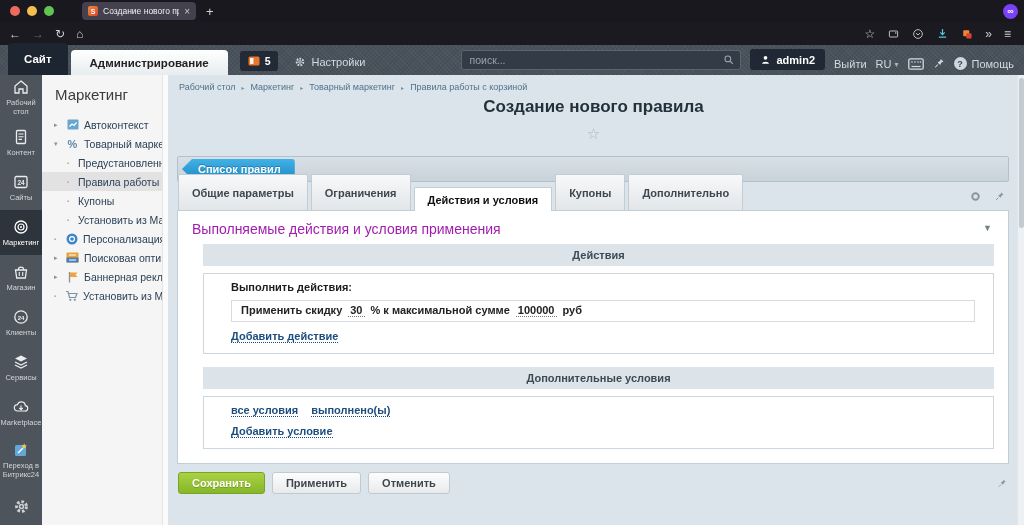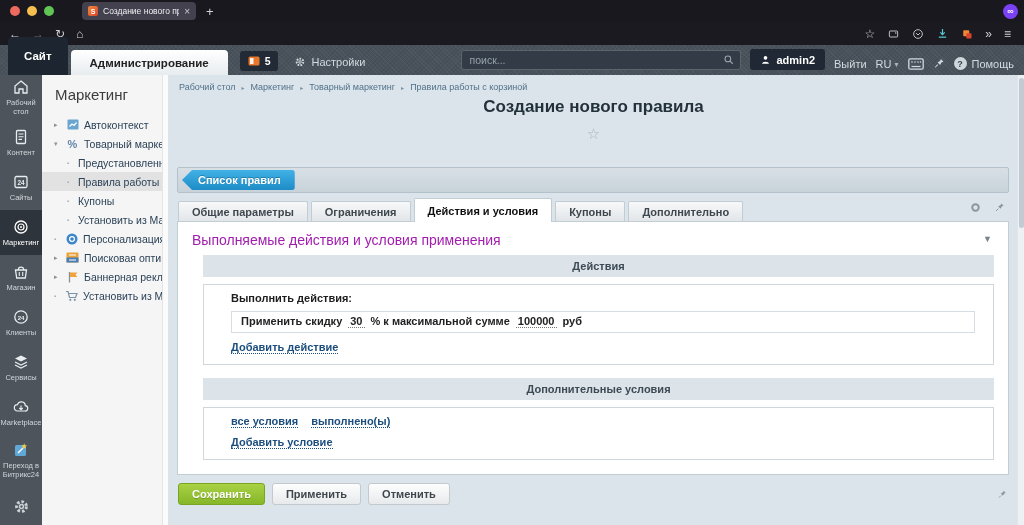--- a/index.html
+++ b/index.html
@@ -30,21 +30,21 @@
                display:flex; align-items:center; gap:6px; padding:0 8px; }
   .url-text { color:#e8e8ec; font-size:9.5px; white-space:nowrap; overflow:hidden; }
   .ff-right { display:flex; align-items:center; gap:12px; margin-left:auto; padding-right:4px; }
   .ffi { display:flex; align-items:center; }
 
   
   .bx-header { height:30px; background:#49525b;
     background-image:repeating-linear-gradient(45deg, rgba(255,255,255,.04) 0 1px, transparent 1px 3px),
                      repeating-linear-gradient(-45deg, rgba(0,0,0,.07) 0 1px, transparent 1px 3px);
     display:flex; align-items:flex-end; }
-  .bx-tab { height:38px; display:flex; align-items:center; padding:0 16px; font-size:11.5px; font-weight:bold;
+  .bx-tab { height:32px; display:flex; align-items:center; padding:0 16px; font-size:11.5px; font-weight:bold;
             border-radius:4px 4px 0 0; }
   .bx-tab-site { margin-left:8px; background:#1d2531; color:#fff; }
   .bx-tab-admin { margin-left:3px; height:25px; background:linear-gradient(#ffffff,#e7ecef); color:#222; padding:0 19px; }
   .bx-badge { height:20px; margin:0 0 4px 12px; background:#222a35; border-radius:3px; display:flex;
               align-items:center; gap:5px; padding:0 8px; color:#fff; font-size:10.5px; font-weight:bold; }
   .bx-settings { display:flex; align-items:center; gap:5px; margin:0 0 7px 16px; color:#d2d9df; font-size:11px; }
   .bx-right { margin-left:auto; display:flex; align-items:flex-end; gap:9px; padding:0 10px 5px 0; }
   .bx-search { position:relative; width:280px; }
   .bx-search input { width:100%; height:20px; background:#333c46; border:1px solid #5a646e; border-radius:3px;
                      color:#c6ced6; font-size:10.5px; padding:0 24px 0 8px; outline:none;
@@ -85,27 +85,27 @@
   .sm-ico { width:13px; flex:0 0 13px; display:flex; align-items:center; justify-content:center; }
   .sm-label { overflow:hidden; }
 
   
   .main { flex:1; background:#dbe4ea; padding:4px 8px 0 9px; position:relative; }
   .crumbs { display:flex; align-items:center; gap:6px; font-size:9px; color:#50718a; padding:3px 0 0 2px; }
   .crumb-sep { font-size:6px; color:#7d919f; }
   .page-title-row { margin-top:5px; display:flex; align-items:center; gap:8px; padding-left:1px;flex-direction:column; }
   .page-title { font-size:17px; font-weight:bold; color:#23313b; }
   .fav-star { color:#a9b6bf; font-size:15px; }
-  .toolbar { margin-top:24px; height:26px; background:linear-gradient(#d8e0e6,#c8d2d9); border:1px solid #b5c1ca;
+  .toolbar { margin-top:13px; height:26px; background:linear-gradient(#d8e0e6,#c8d2d9); border:1px solid #b5c1ca;
              border-radius:2px; display:flex; align-items:center; padding-left:4px; }
   .btn-back { height:20px; display:flex; align-items:center; background:linear-gradient(#41b1e6,#1e8cc6);
               color:#fff; font-size:11px; font-weight:bold; padding:0 14px 0 16px; border-radius:3px;
               clip-path:polygon(10px 0,100% 0,100% 100%,10px 100%,0 50%); text-shadow:0 -1px 0 rgba(0,0,0,.25); }
   .tabs-row { margin-top:5px; display:flex; align-items:flex-end; height:23px; position:relative; padding-left:1px; }
-  .tab { height:20px; display:flex; align-items:center; padding:0 13px; font-size:11px; font-weight:bold;
+  .tab { height:36px; display:flex; align-items:center; padding:0 13px; font-size:11px; font-weight:bold;
          color:#3f474e; background:linear-gradient(#f7f8f9,#e2e6e9); border:1px solid #c2ccd3; border-bottom:none;
          border-radius:2px 2px 0 0; margin-right:3px; }
   .tab.active { background:#fff; height:24px; color:#101010; position:relative; z-index:2; margin-bottom:-1px; }
   .tabs-icons { position:absolute; right:4px; top:3px; display:flex; gap:12px; align-items:center; }
   .panel { background:#fff; border:1px solid #c3cdd4; padding:8px 14px 14px; position:relative; }
   .sec-title { font-size:14px; color:#a21caf; padding-top:2px; }
   .collapse-caret { position:absolute; right:16px; top:12px; font-size:9px; color:#76838d; }
   .sec-inner { margin-left:11px; }
   .hbar { margin-top:7px; height:22px; background:#dce3e9; display:flex; align-items:center; justify-content:center;
           font-size:11px; font-weight:bold; color:#3c4a54; }

